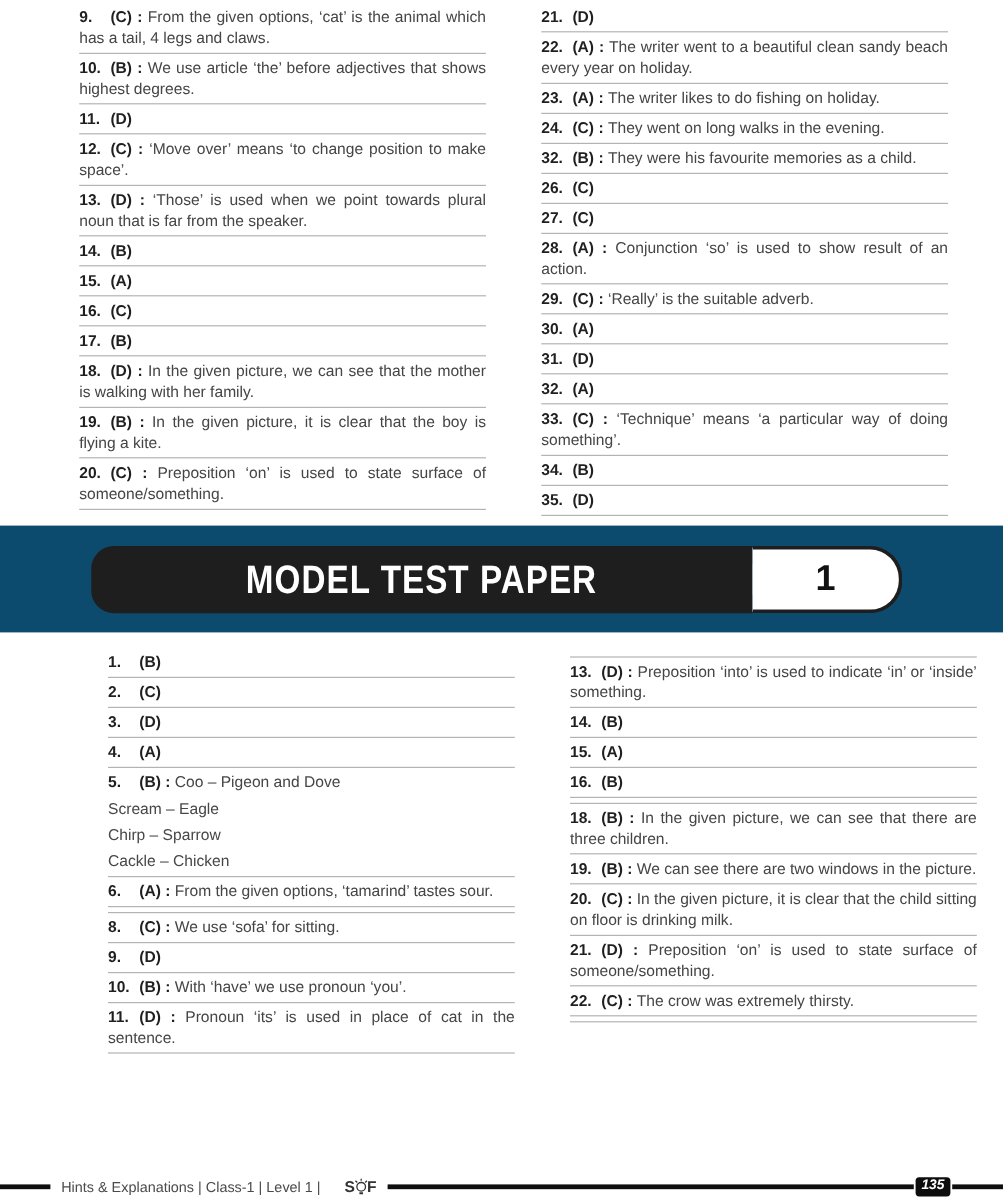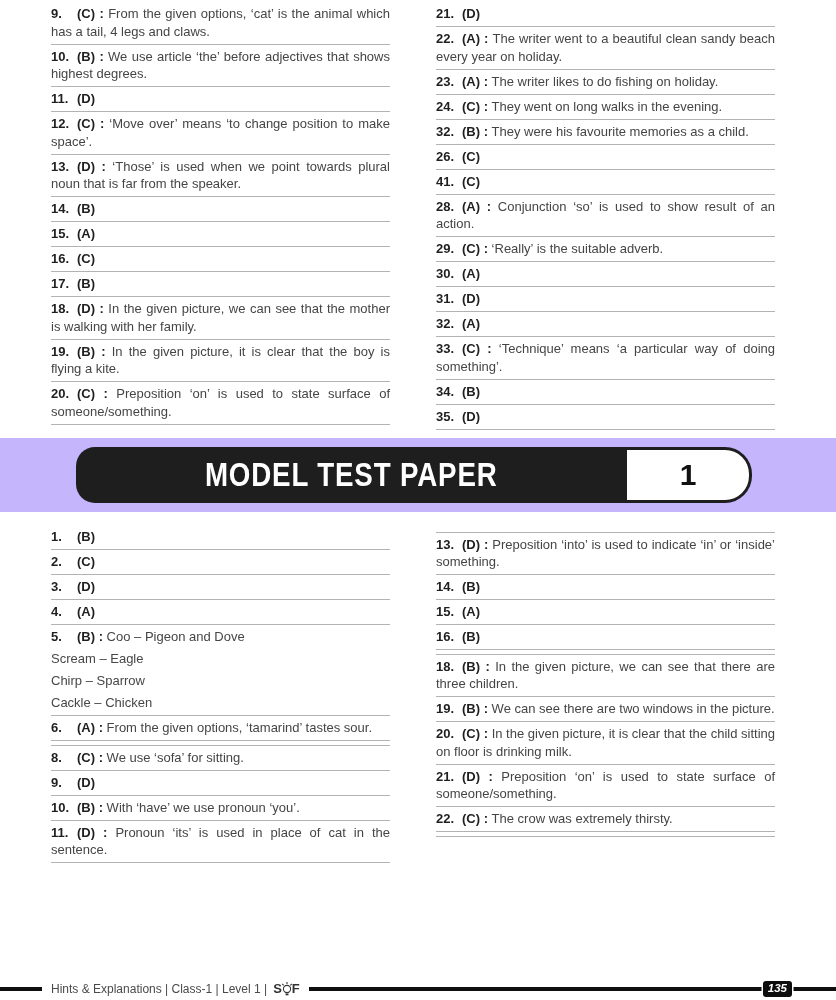--- a/index.html
+++ b/index.html
@@ -6,40 +6,40 @@
   html,body { margin:0; padding:0; background:#ffffff; }
   .page {
     position: relative;
     width: 836px; height: 1000px;
     background: #ffffff;
     overflow: hidden;
     font-family: "Liberation Sans", "DejaVu Sans", sans-serif;
   }
   .cols { display: flex; }
   .top-cols { height: 438px; padding-top: 5px; box-sizing: border-box; overflow: hidden; }
-  .bottom-cols { padding-top: 16px; }
+  .bottom-cols { padding-top: 16px; padding-left: 24px; }
   .col { width: 339px; }
-  .col.left  { margin-left: 51px; }
+  .col.left  { margin-left: 66px; }
   .col.right { margin-left: 46px; }
 
   .item {
     font-size: 13px;
     line-height: 17.5px;
     color: #474747;
     text-align: justify;
   }
   .item .num { display: inline-block; width: 26px; font-weight: bold; color: #1f1f1f; }
   .item .opt { font-weight: bold; color: #1f1f1f; }
   .item .txt { color: #454545; }
   .subline { margin-top: 4.5px; }
   .rule { border-top: 1px solid #b3b3b3; margin: 3.5px 0 3px 0; }
 
   .band {
-    height: 74px;
-    background: #c4b5fd;
+    height: 89px;
+    background: #0c4a6e;
     display: flex;
     align-items: center;
     text-align: center;
   }
   .pill { margin-left: 76px; width: 676px; height: 56px; display: flex; }
   .pill-black {
     flex: 1;
     background: #1e1e1e;
     border-radius: 19px 0 0 19px;
     display: flex; align-items: center; justify-content: center;
@@ -64,21 +64,21 @@
   .pill-num { font-weight: bold; font-size: 30px; color: #111111; }
 
   .footer {
     position: absolute; left: 0; right: 0; bottom: 4px;
     display: flex; align-items: center;
   }
   .fline-left { width: 42px; height: 4px; background: #0f0f0f; }
   .ftext {
     font-size: 12px; color: #4a4a4a;
     padding: 0 9px; white-space: nowrap;
-    display: inline-flex; align-items: center; gap: 6px;
+    display: inline-flex; align-items: center; gap: 20px;
   }
   .brand { display: inline-flex; align-items: center; font-size: 13px; font-weight: bold; color: #333333; }
   .bulb { margin: 0 -1px; display: inline-block; }
   .fline-right { flex: 1; height: 4px; background: #0f0f0f; position: relative; font-style: italic; }
   .page-badge {
     position: absolute; right: 44px; top: 50%;
     transform: translateY(-50%);
     background: #0d0d0d; color: #ffffff;
     font-size: 11.5px; font-weight: bold; line-height: 13px;
     padding: 1.5px 5px; border-radius: 3px;
@@ -123,21 +123,21 @@
         <div class="item"><span class="num">22.</span><span class="opt">(A)</span><span class="opt"> : </span><span class="txt">The writer went to a beautiful clean sandy beach every year on holiday.</span></div>
         <div class="rule"></div>
         <div class="item"><span class="num">23.</span><span class="opt">(A)</span><span class="opt"> : </span><span class="txt">The writer likes to do fishing on holiday.</span></div>
         <div class="rule"></div>
         <div class="item"><span class="num">24.</span><span class="opt">(C)</span><span class="opt"> : </span><span class="txt">They went on long walks in the evening.</span></div>
         <div class="rule"></div>
         <div class="item"><span class="num">32.</span><span class="opt">(B)</span><span class="opt"> : </span><span class="txt">They were his favourite memories as a child.</span></div>
         <div class="rule"></div>
         <div class="item"><span class="num">26.</span><span class="opt">(C)</span></div>
         <div class="rule"></div>
-        <div class="item"><span class="num">41.</span><span class="opt">(C)</span></div>
+        <div class="item"><span class="num">27.</span><span class="opt">(C)</span></div>
         <div class="rule"></div>
         <div class="item"><span class="num">28.</span><span class="opt">(A)</span><span class="opt"> : </span><span class="txt">Conjunction ‘so’ is used to show result of an action.</span></div>
         <div class="rule"></div>
         <div class="item"><span class="num">29.</span><span class="opt">(C)</span><span class="opt"> : </span><span class="txt">‘Really’ is the suitable adverb.</span></div>
         <div class="rule"></div>
         <div class="item"><span class="num">30.</span><span class="opt">(A)</span></div>
         <div class="rule"></div>
         <div class="item"><span class="num">31.</span><span class="opt">(D)</span></div>
         <div class="rule"></div>
         <div class="item"><span class="num">32.</span><span class="opt">(A)</span></div>

